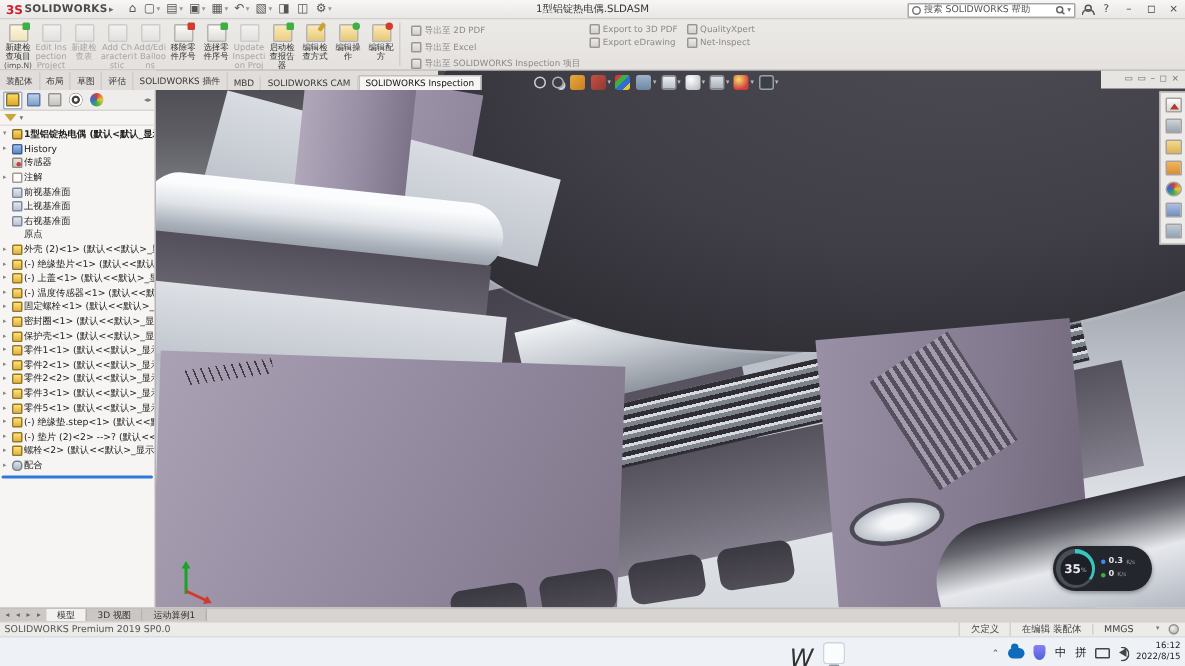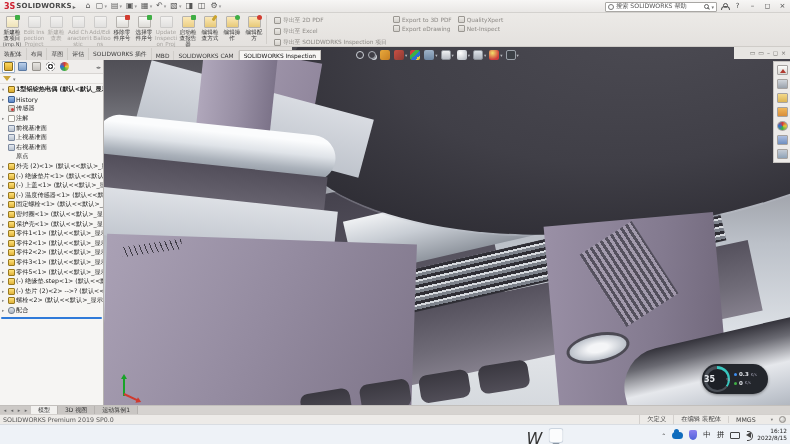--- a/index.html
+++ b/index.html
@@ -101,21 +101,21 @@
 .tp-lib{background:linear-gradient(#cfd4da,#9aa2ac)}
 .tp-folder{background:linear-gradient(#f3d98a,#dcb455)}
 .tp-pal{background:linear-gradient(#f0b75a,#d98e3a)}
 .tp-app{background:conic-gradient(#d23c3c,#e8c63c,#3fae45,#2f6fd1,#d23c3c);border-radius:50%}
 .tp-prop{background:linear-gradient(#aebfe0,#6f8fc0)}
 .tp-fore{background:linear-gradient(#c4cbd4,#8fa3b8)}
 
 .widget{position:absolute;right:22px;bottom:11px;width:66px;height:30px;background:#23262c;border-radius:16px;display:flex;align-items:center;padding:2px 5px 2px 2px;gap:4px;box-shadow:0 1px 3px rgba(0,0,0,.4)}
 .wcirc{width:26px;height:26px;border-radius:50%;background:conic-gradient(#38c7bf 0 126deg,#4a4f57 126deg 360deg);position:relative;flex:none}
 .wcirc::before{content:'';position:absolute;inset:2.5px;border-radius:50%;background:#1d2026}
-.wnum{position:absolute;inset:0;display:flex;align-items:center;justify-content:space-between;color:#e8eaee;font-size:8px;font-weight:bold;z-index:1}
+.wnum{position:absolute;inset:0;display:flex;align-items:center;justify-content:center;color:#e8eaee;font-size:8px;font-weight:bold;z-index:1}
 .wnum .u{font-size:4px;font-weight:normal;color:#aab}
 .wcol{display:flex;flex-direction:column;gap:3px;font-size:5.5px;color:#e0e3e8}
 .wrow{display:flex;align-items:center;gap:2px;line-height:1}
 .wdot{width:3px;height:3px;border-radius:50%}
 .wdot.up{background:#3c8df0}.wdot.dn{background:#3fae45}
 .wrow .u{font-size:4px;color:#99a}
 
 .triad{position:absolute;left:8px;bottom:6px;width:28px;height:28px}
 .tr-g{position:absolute;left:11px;bottom:3px;width:2px;height:18px;background:#18a428}
 .tr-g::before{content:'';position:absolute;left:-2px;top:-4px;border-left:3px solid transparent;border-right:3px solid transparent;border-bottom:5px solid #18a428}
@@ -239,20 +239,21 @@
       <span class="qi">
         <span>◫</span>
         <span class="car"></span>
       </span>
 
       <span class="qi">
         <span>⚙</span>
         <span class="car">▾</span>
       </span>
     </div>
+  <div class="doc-title">1型铝锭热电偶.SLDASM</div>
   <div class="tb-right">
     <div class="searchbox">
       <span class="sb-globe"></span>
       <span>搜索 SOLIDWORKS 帮助</span>
       <span class="mag"></span>
       <span class="sb-car">▾</span>
     </div>
     <span class="person"></span>
     <span class="winbtn">?</span>
     <span class="winbtn">–</span>

